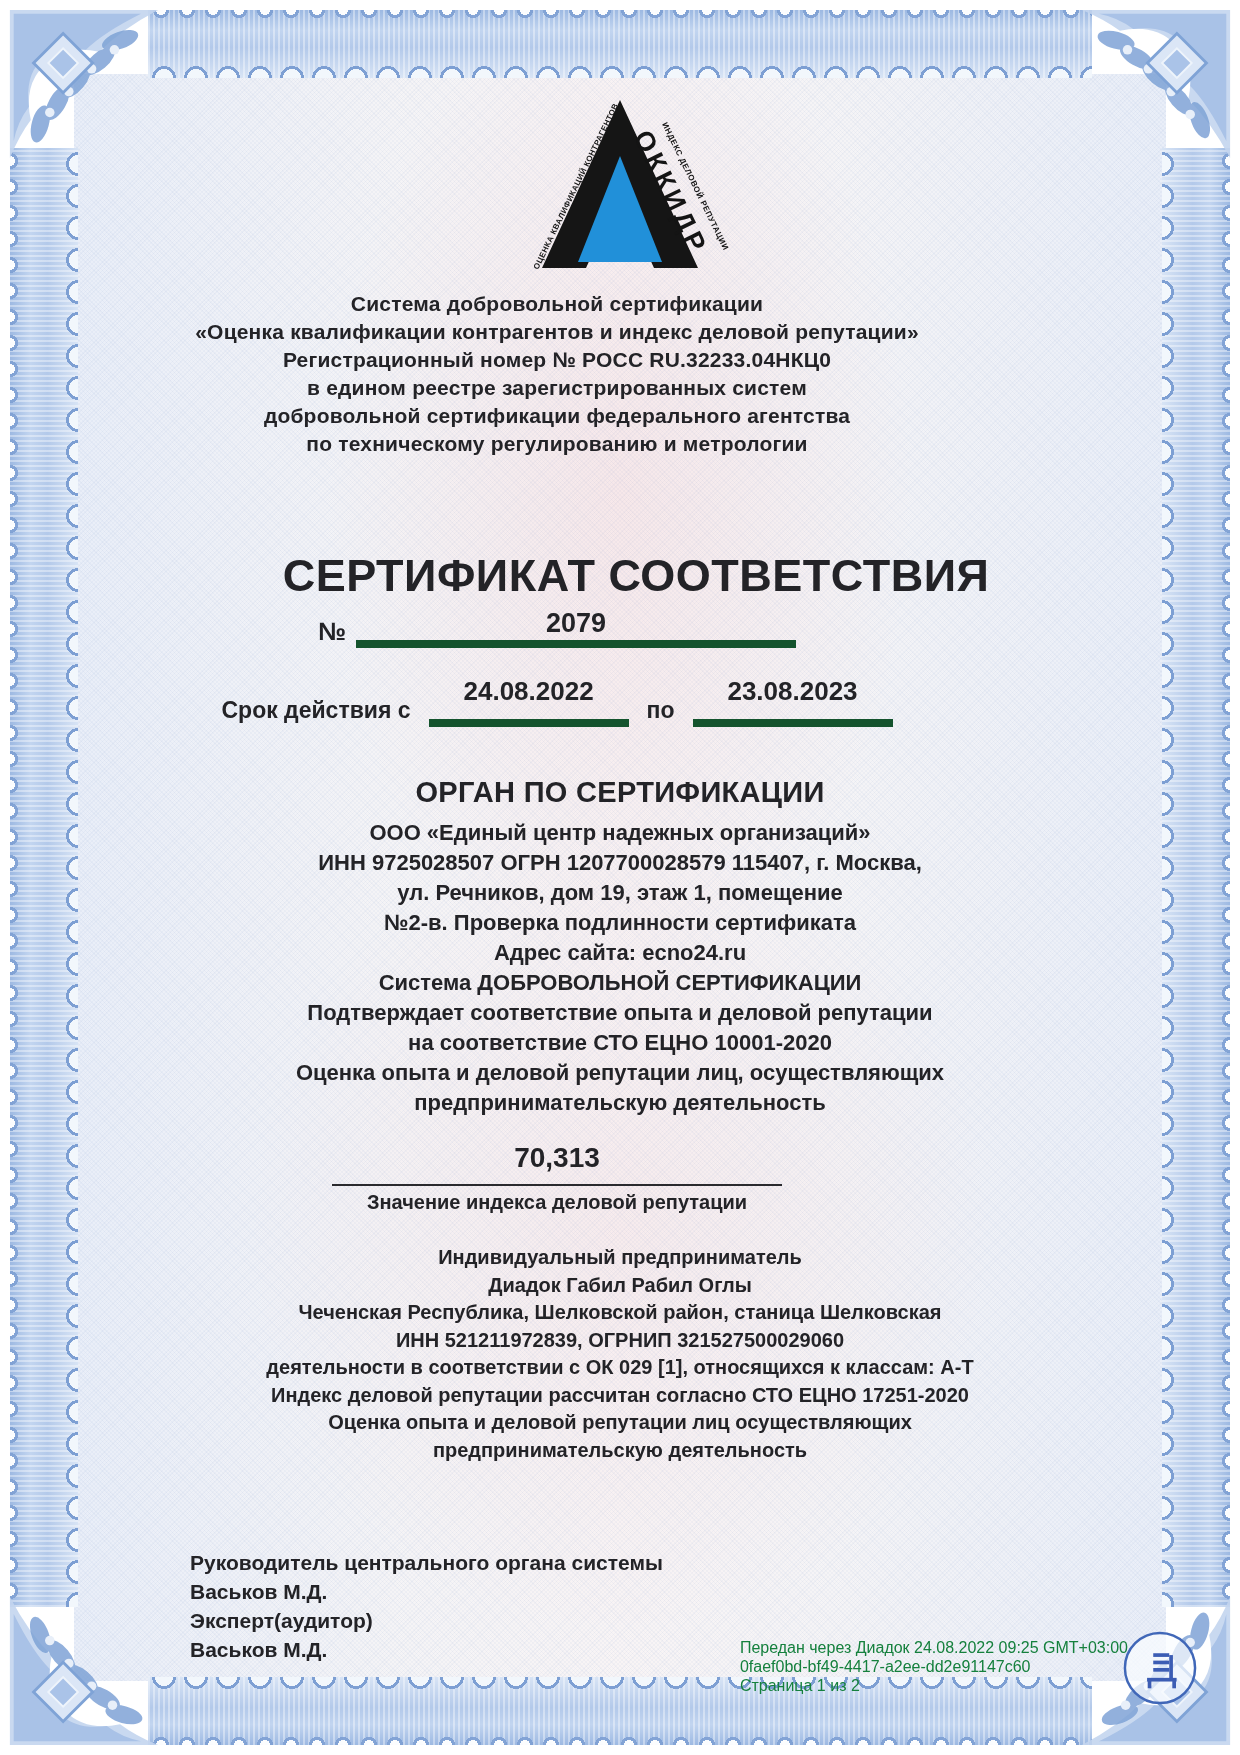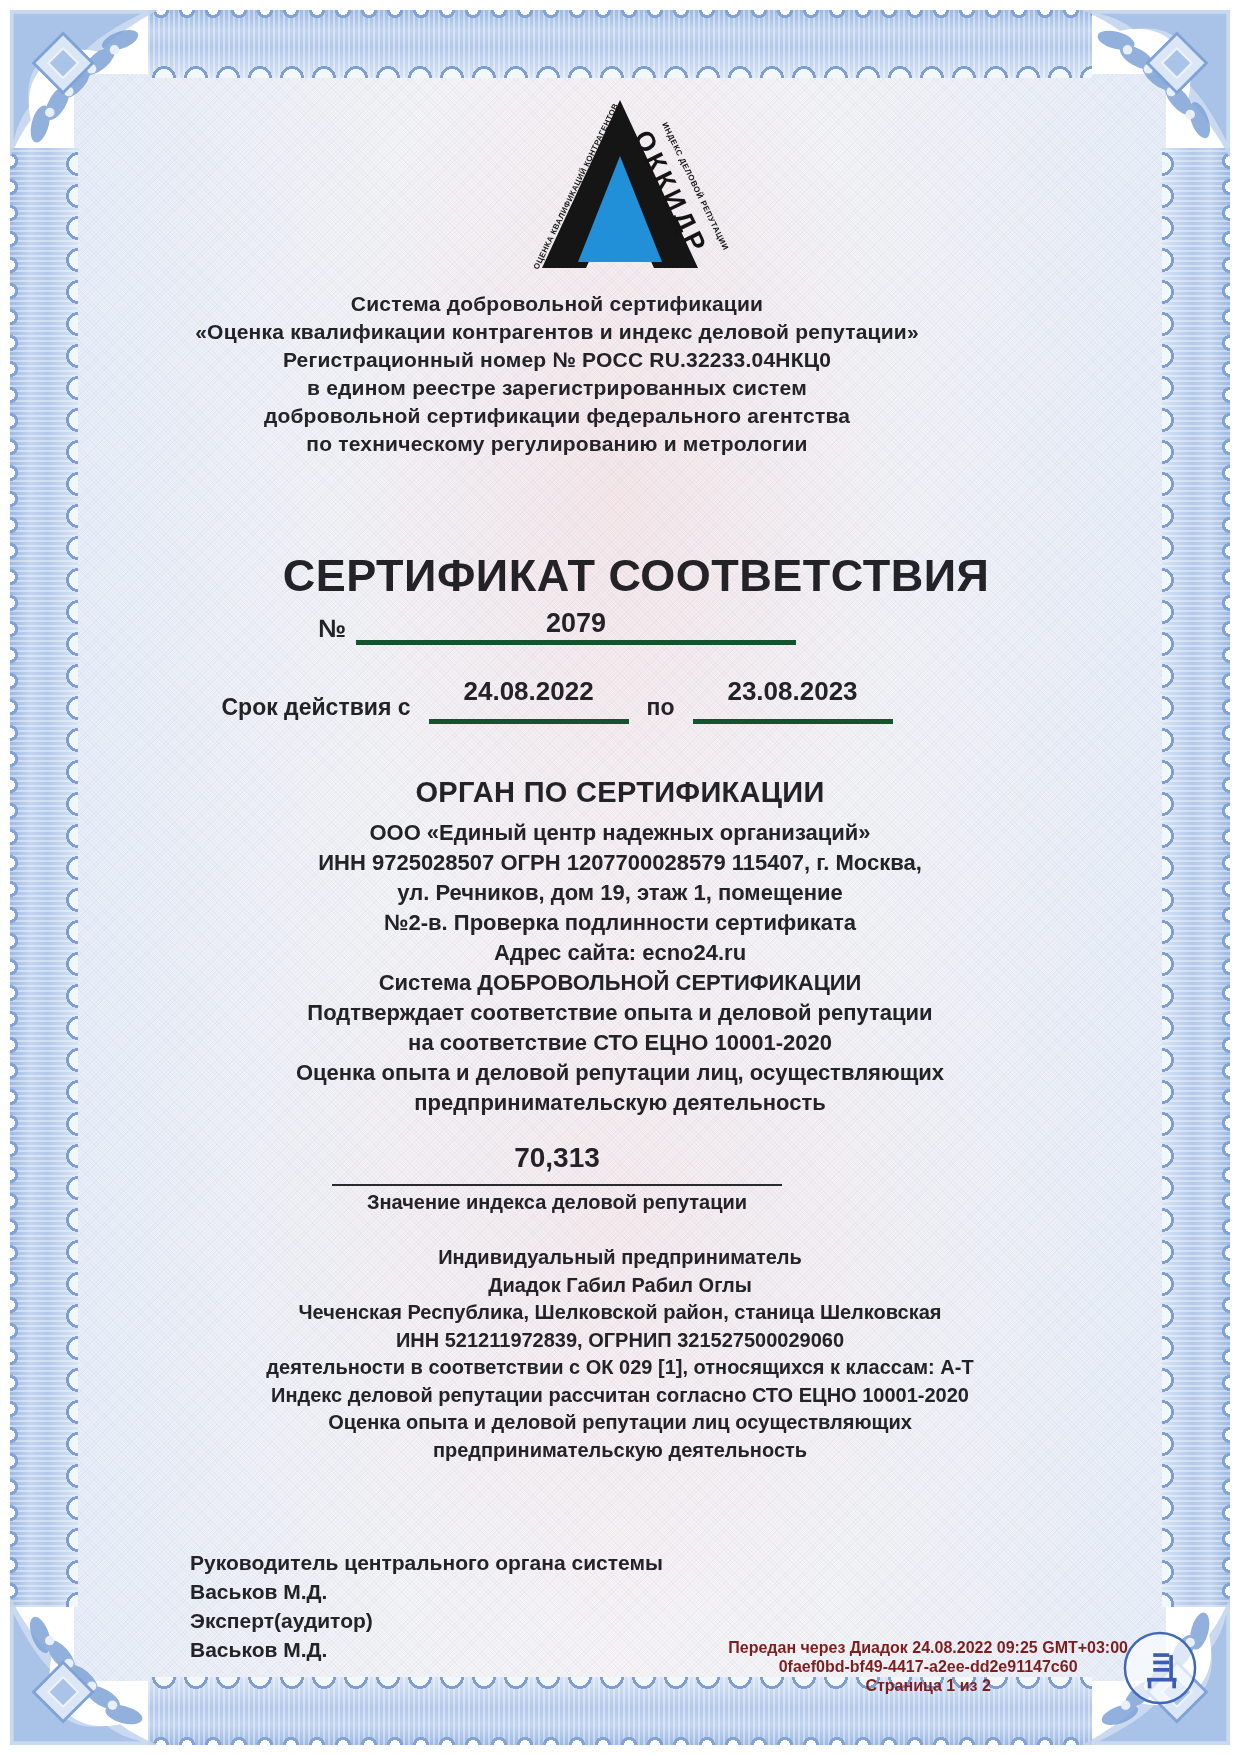--- a/index.html
+++ b/index.html
@@ -56,39 +56,39 @@
   .content{position:absolute;inset:0;z-index:2;}
   .block{position:absolute;left:0;width:100%;text-align:center;}
   .shift{margin-left:-63px;}
   .logo-wrap{position:absolute;top:96px;left:50%;transform:translateX(-50%);width:236px;height:176px;}
   .logo-wrap svg{width:100%;height:100%;display:block;}
   .header-block{top:290px;font-size:21px;line-height:28px;font-weight:bold;letter-spacing:0.2px;}
   .header-block p{margin:0;}
   .main-title{top:534px;font-size:45px;font-weight:bold;letter-spacing:0.5px;margin:16px;}
   .number-row{top:608px;display:flex;justify-content:center;align-items:flex-end;gap:10px;}
   .number-label{font-size:25px;font-weight:bold;padding-bottom:2px;}
-  .uline{border-bottom:5px solid #14532d;text-align:center;font-weight:bold;}
+  .uline{border-bottom:8px solid #14532d;text-align:center;font-weight:bold;}
   .number-line{width:440px;font-size:27px;padding-bottom:1px;}
   .dates-row{top:676px;display:flex;justify-content:center;align-items:flex-end;gap:18px;font-size:23px;font-weight:bold;}
   .date-line{width:200px;font-size:26px;padding-bottom:12px;}
   .dates-row .lbl{padding-bottom:3px;}
   .org-heading{top:776px;font-size:29px;font-weight:bold;letter-spacing:0.3px;margin:0;}
   .org-block{top:818px;font-size:22px;line-height:30px;font-weight:bold;}
   .org-block p{margin:0;}
   .index-block{top:1142px;}
   .index-line{display:inline-block;width:450px;font-size:28px;padding-bottom:10px;border-bottom:2.5px solid #2a2a2e;}
   .index-caption{font-size:20px;font-weight:bold;margin-top:5px;}
   .subject-block{top:1244px;font-size:20px;line-height:27.5px;font-weight:bold;}
   .subject-block p{margin:0;}
   .signatures{position:absolute;top:1548px;left:190px;width:740px;}
   .sig-row{display:flex;justify-content:space-between;font-size:21px;font-weight:bold;line-height:29px;flex-direction:column;}
   
   .footer-text{
-    position:absolute;top:1638px;right:112px;text-align:center;z-index:3;
-    color:#7f1d1d;font-size:16px;line-height:19px;font-weight:700;
+    position:absolute;top:1638px;right:112px;text-align:left;z-index:3;
+    color:#15803d;font-size:16px;line-height:19px;font-weight:400;
   }
   .footer-text div{margin:0;}
   .diadoc-badge{position:absolute;left:1120px;top:1628px;width:80px;height:80px;z-index:3;}
   .diadoc-badge svg{width:100%;height:100%;display:block;}
 </style>
 </head>
 <body>
 
 <div class="certificate">
 
@@ -248,21 +248,21 @@
       <span class="index-line" style="font-weight:bold;">70,313</span>
       <div class="index-caption">Значение индекса деловой репутации</div>
     </div>
 
     <div class="block subject-block">
       <p>Индивидуальный предприниматель</p>
       <p>Диадок Габил Рабил Оглы</p>
       <p>Чеченская Республика, Шелковской район, станица Шелковская</p>
       <p>ИНН 521211972839, ОГРНИП 321527500029060</p>
       <p>деятельности в соответствии с ОК 029 [1], относящихся к классам: А-Т</p>
-      <p>Индекс деловой репутации рассчитан согласно СТО ЕЦНО 10001-2020</p>
+      <p>Индекс деловой репутации рассчитан согласно СТО ЕЦНО 17251-2020</p>
       <p>Оценка опыта и деловой репутации лиц осуществляющих</p>
       <p>предпринимательскую деятельность</p>
     </div>
 
     <div class="signatures">
       <div class="sig-row">
         <span>Руководитель центрального органа системы</span>
         <span>Васьков М.Д.</span>
       </div>
       <div class="sig-row">

